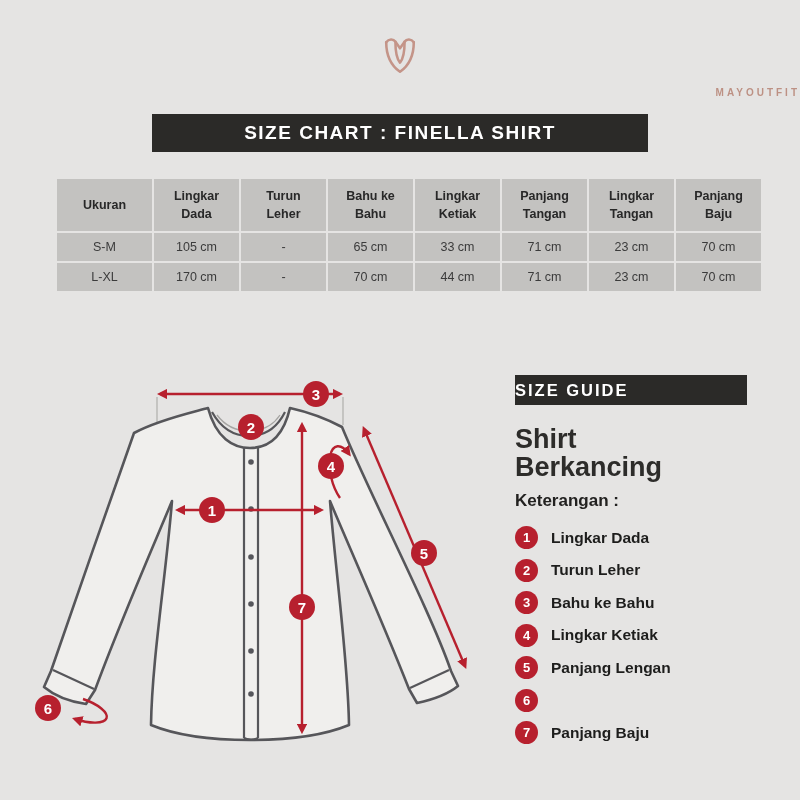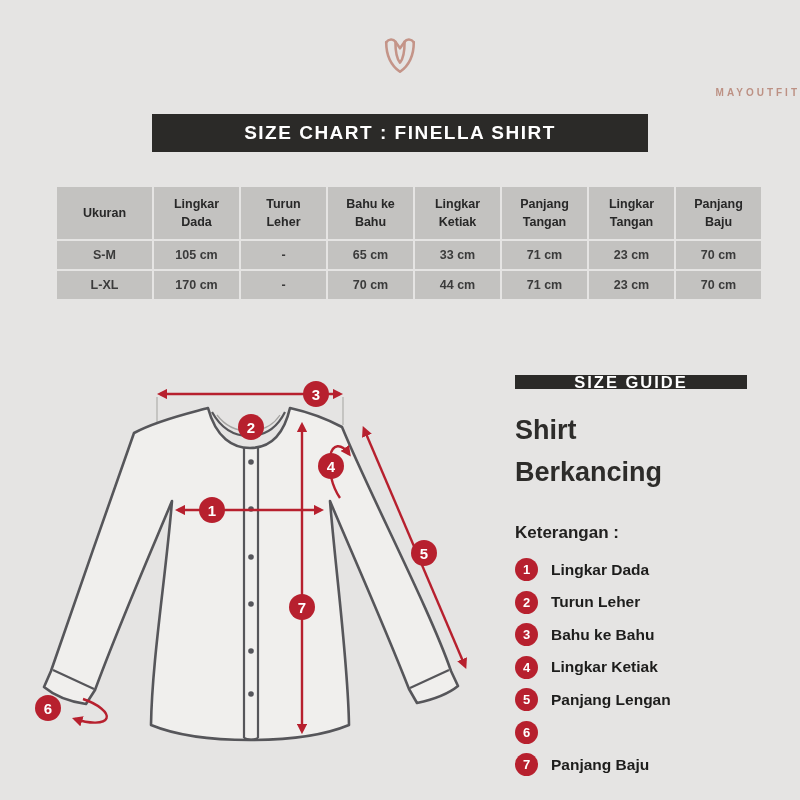--- a/index.html
+++ b/index.html
@@ -10,33 +10,33 @@
   .logo{position:absolute;left:0;right:0;top:34px;text-align:right;}
   .logo svg{display:block;margin:0 auto;}
   .brand-name{margin-top:5px;font-size:10px;font-weight:700;letter-spacing:3px;color:#bd9184;}
 
   
   .title-banner{position:absolute;left:152px;top:114px;width:496px;height:38px;
     background:#2b2a28;display:flex;align-items:center;justify-content:center;}
   .title-banner span{color:#fff;font-weight:700;font-size:19px;letter-spacing:1.5px;}
 
   
-  .chart-table{position:absolute;left:55px;top:185px;width:692px;border-collapse:separate;border-spacing:2px;table-layout:fixed;}
+  .chart-table{position:absolute;left:55px;top:177px;width:692px;border-collapse:separate;border-spacing:2px;table-layout:fixed;}
   .chart-table th{background:#c3c2c0;height:52px;font-size:12.5px;font-weight:700;color:#282828;text-align:center;padding:0 12px;line-height:1.45;}
-  .chart-table td{background:#c3c2c0;height:28px;font-size:12.5px;color:#3b3b3b;text-align:center;padding:0 2px;font-weight:bold;}
+  .chart-table td{background:#c3c2c0;height:28px;font-size:12.5px;color:#3b3b3b;text-align:center;padding:0 2px;}
 
   
   .diagram{position:absolute;left:20px;top:370px;}
 
   
   .size-guide{position:absolute;left:515px;top:375px;width:240px;}
-  .guide-banner{width:232px;height:14px;background:#2b2a28;display:flex;align-items:center;justify-content:center;}
+  .guide-banner{width:232px;height:30px;background:#2b2a28;display:flex;align-items:center;}
   .guide-banner span{color:#fff;font-weight:700;font-size:16.5px;letter-spacing:2px;}
-  .product-name{margin-top:20px;width:200px;font-size:27px;line-height:42px;font-weight:800;color:#2d2c2a;}
-  .legend-title{margin-top:30px;font-size:17px;font-weight:800;color:#222120;}
+  .product-name{margin-top:20px;width:200px;font-size:27px;line-height:28px;font-weight:800;color:#2d2c2a;}
+  .legend-title{margin-top:10px;font-size:17px;font-weight:800;color:#222120;}
   .legend{margin-top:15px;}
   .legend-item{display:flex;align-items:center;height:23px;margin-bottom:9.5px;}
   .legend-num{flex:0 0 23px;width:23px;height:23px;border-radius:50%;background:#b7202e;color:#fff;
     font-size:13px;font-weight:700;display:flex;align-items:center;justify-content:center;}
   .legend-label{margin-left:13px;font-size:15.5px;font-weight:700;color:#1d1d1c;white-space:nowrap;}
 </style>
 </head>
 <body>
 
 <div class="page">

